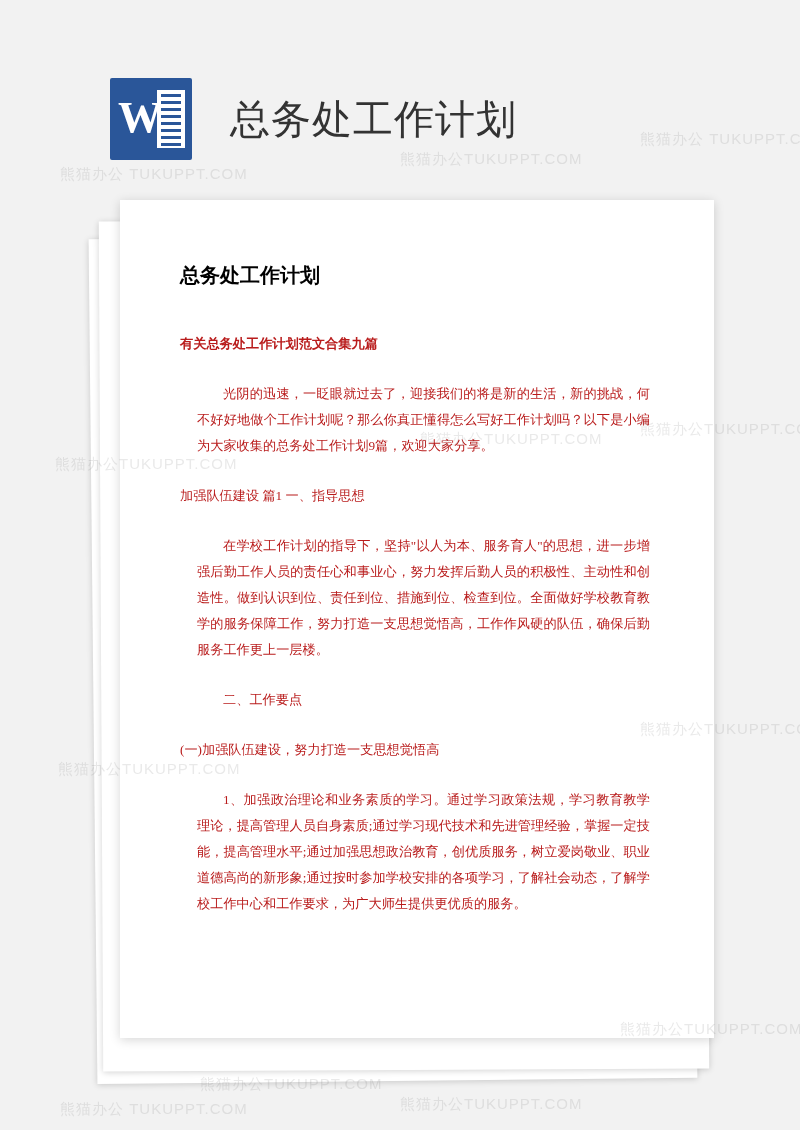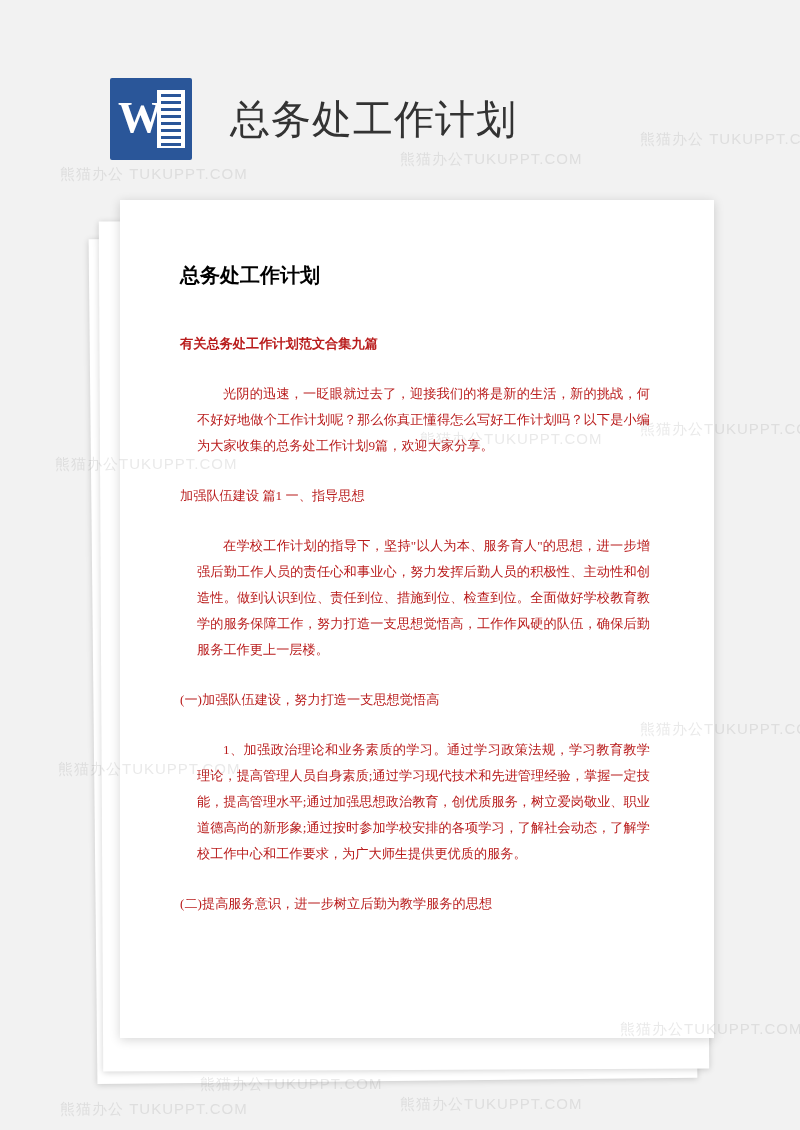--- a/index.html
+++ b/index.html
@@ -176,23 +176,23 @@
   <div class="page-shadow" id="page-back-1"></div>
 
   <div id="page-front">
     <div id="doc-content">
       <h1 id="content-title">总务处工作计划</h1>
 
       <p class="para bold">有关总务处工作计划范文合集九篇</p>
       <p class="para indent">光阴的迅速，一眨眼就过去了，迎接我们的将是新的生活，新的挑战，何不好好地做个工作计划呢？那么你真正懂得怎么写好工作计划吗？以下是小编为大家收集的总务处工作计划9篇，欢迎大家分享。</p>
       <p class="para">加强队伍建设 篇1 一、指导思想</p>
       <p class="para indent">在学校工作计划的指导下，坚持"以人为本、服务育人"的思想，进一步增强后勤工作人员的责任心和事业心，努力发挥后勤人员的积极性、主动性和创造性。做到认识到位、责任到位、措施到位、检查到位。全面做好学校教育教学的服务保障工作，努力打造一支思想觉悟高，工作作风硬的队伍，确保后勤服务工作更上一层楼。</p>
+      <p class="para indent">二、工作要点</p>
       <p class="para">(一)加强队伍建设，努力打造一支思想觉悟高</p>
       <p class="para indent">1、加强政治理论和业务素质的学习。通过学习政策法规，学习教育教学理论，提高管理人员自身素质;通过学习现代技术和先进管理经验，掌握一定技能，提高管理水平;通过加强思想政治教育，创优质服务，树立爱岗敬业、职业道德高尚的新形象;通过按时参加学校安排的各项学习，了解社会动态，了解学校工作中心和工作要求，为广大师生提供更优质的服务。</p>
-      <p class="para">(二)提高服务意识，进一步树立后勤为教学服务的思想</p>
 
     </div>
   </div>
 </div>
 
 <div id="watermark-layer">
     <div class="wm" style="left: 60px; top: 165px;">熊猫办公 TUKUPPT.COM</div>
     <div class="wm" style="left: 400px; top: 150px;">熊猫办公TUKUPPT.COM</div>
     <div class="wm" style="left: 640px; top: 130px;">熊猫办公 TUKUPPT.COM</div>
     <div class="wm" style="left: 55px; top: 455px;">熊猫办公TUKUPPT.COM</div>

